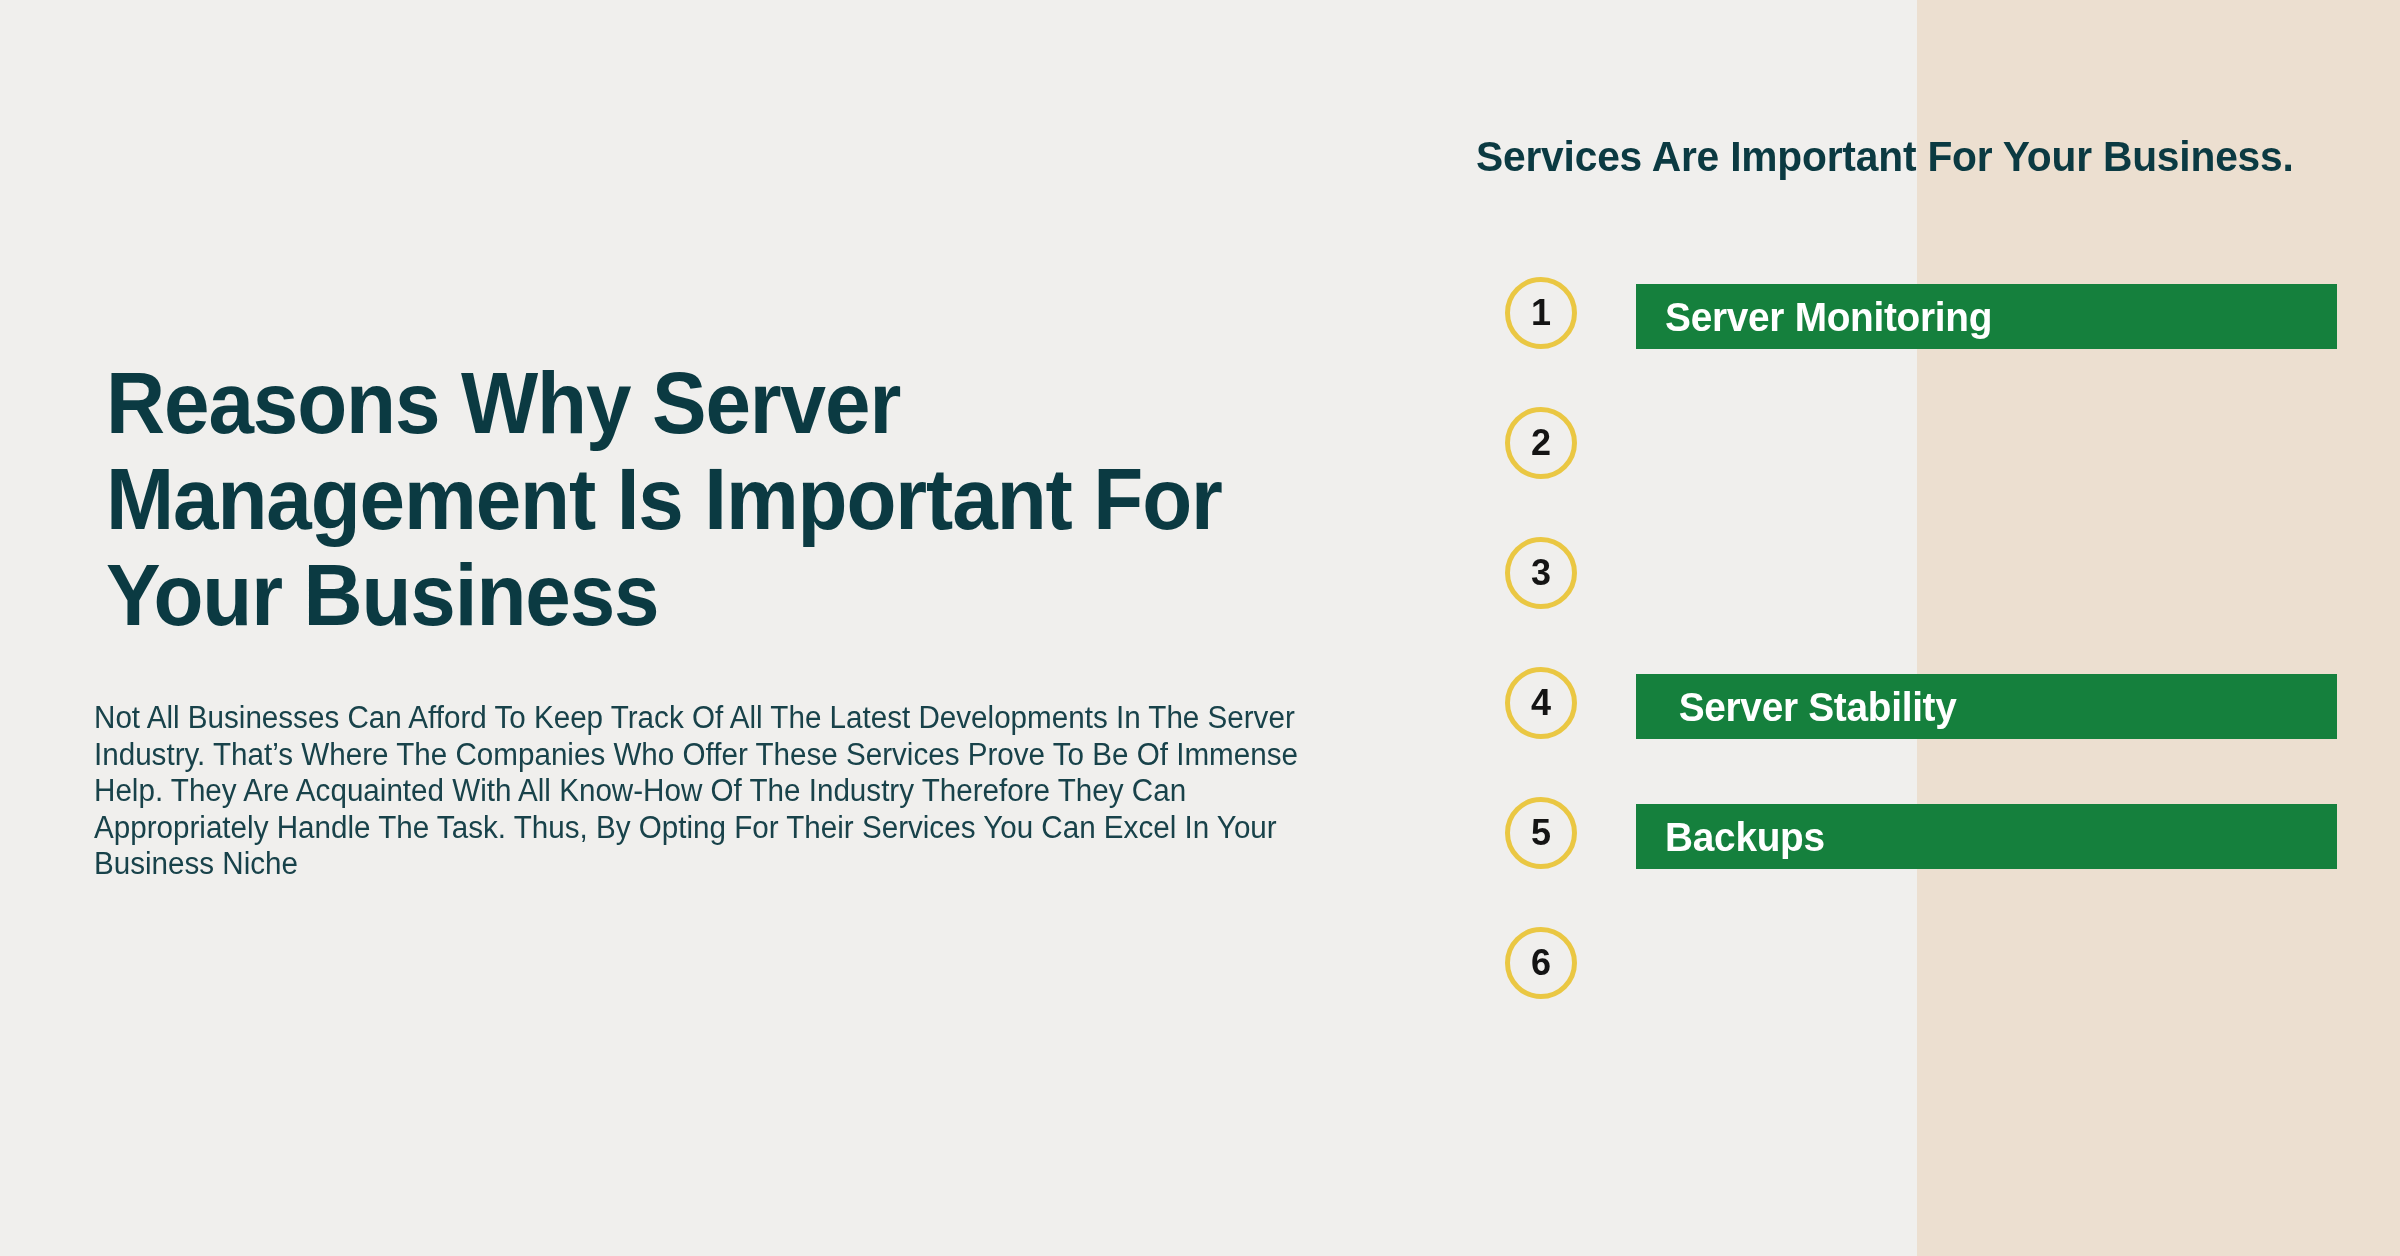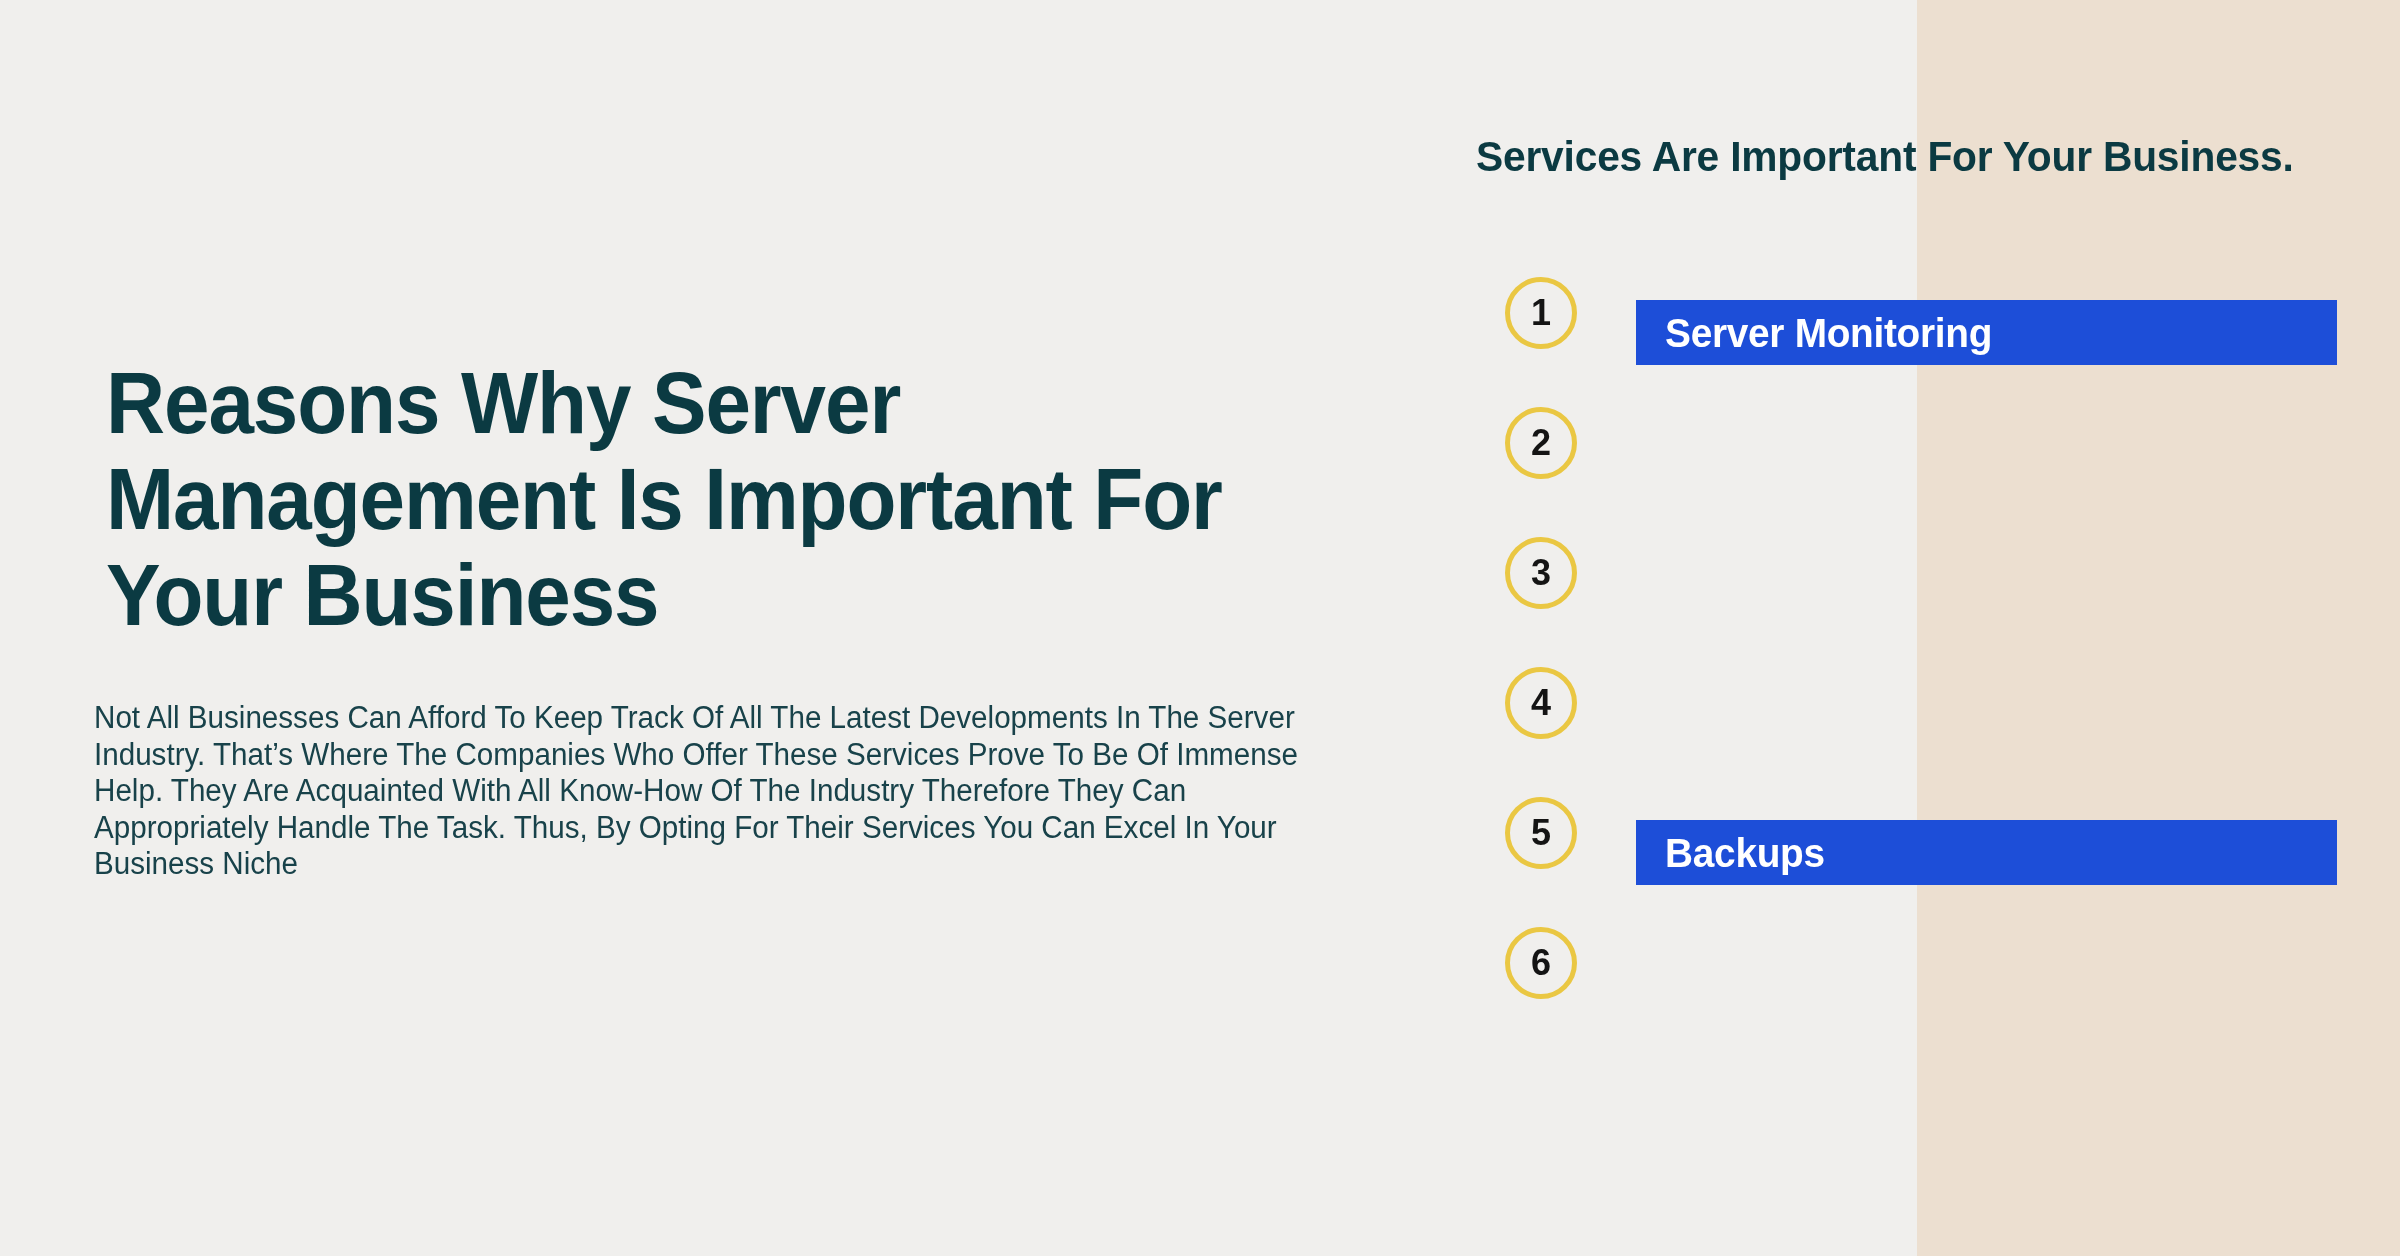--- a/index.html
+++ b/index.html
@@ -129,24 +129,23 @@
     color: #141414;
     line-height: 1;
   }
 
   .service-bar {
     position: absolute;
     left: 1636px;
     top: 0;
     width: 701px;
     height: 65px;
-    background: #1d4ed8;
+    background: #15803d;
     display: flex;
     align-items: center;
-    margin-top: 16px;
   }
 
   .service-label {
     font-family: "Liberation Sans Narrow", "Liberation Sans", sans-serif;
     font-weight: bold;
     font-size: 40px;
     line-height: 1;
     color: #ffffff;
     letter-spacing: -0.3px;
     padding-left: 30px;
@@ -183,20 +182,23 @@
           </div>
         </div>
         <div class="service-row">
           <div class="service-number">2</div>
         </div>
         <div class="service-row">
           <div class="service-number">3</div>
         </div>
         <div class="service-row">
           <div class="service-number">4</div>
+          <div class="service-bar">
+            <span class="service-label indented">Server Stability</span>
+          </div>
         </div>
         <div class="service-row">
           <div class="service-number">5</div>
           <div class="service-bar">
             <span class="service-label">Backups</span>
           </div>
         </div>
         <div class="service-row">
           <div class="service-number">6</div>
         </div>

